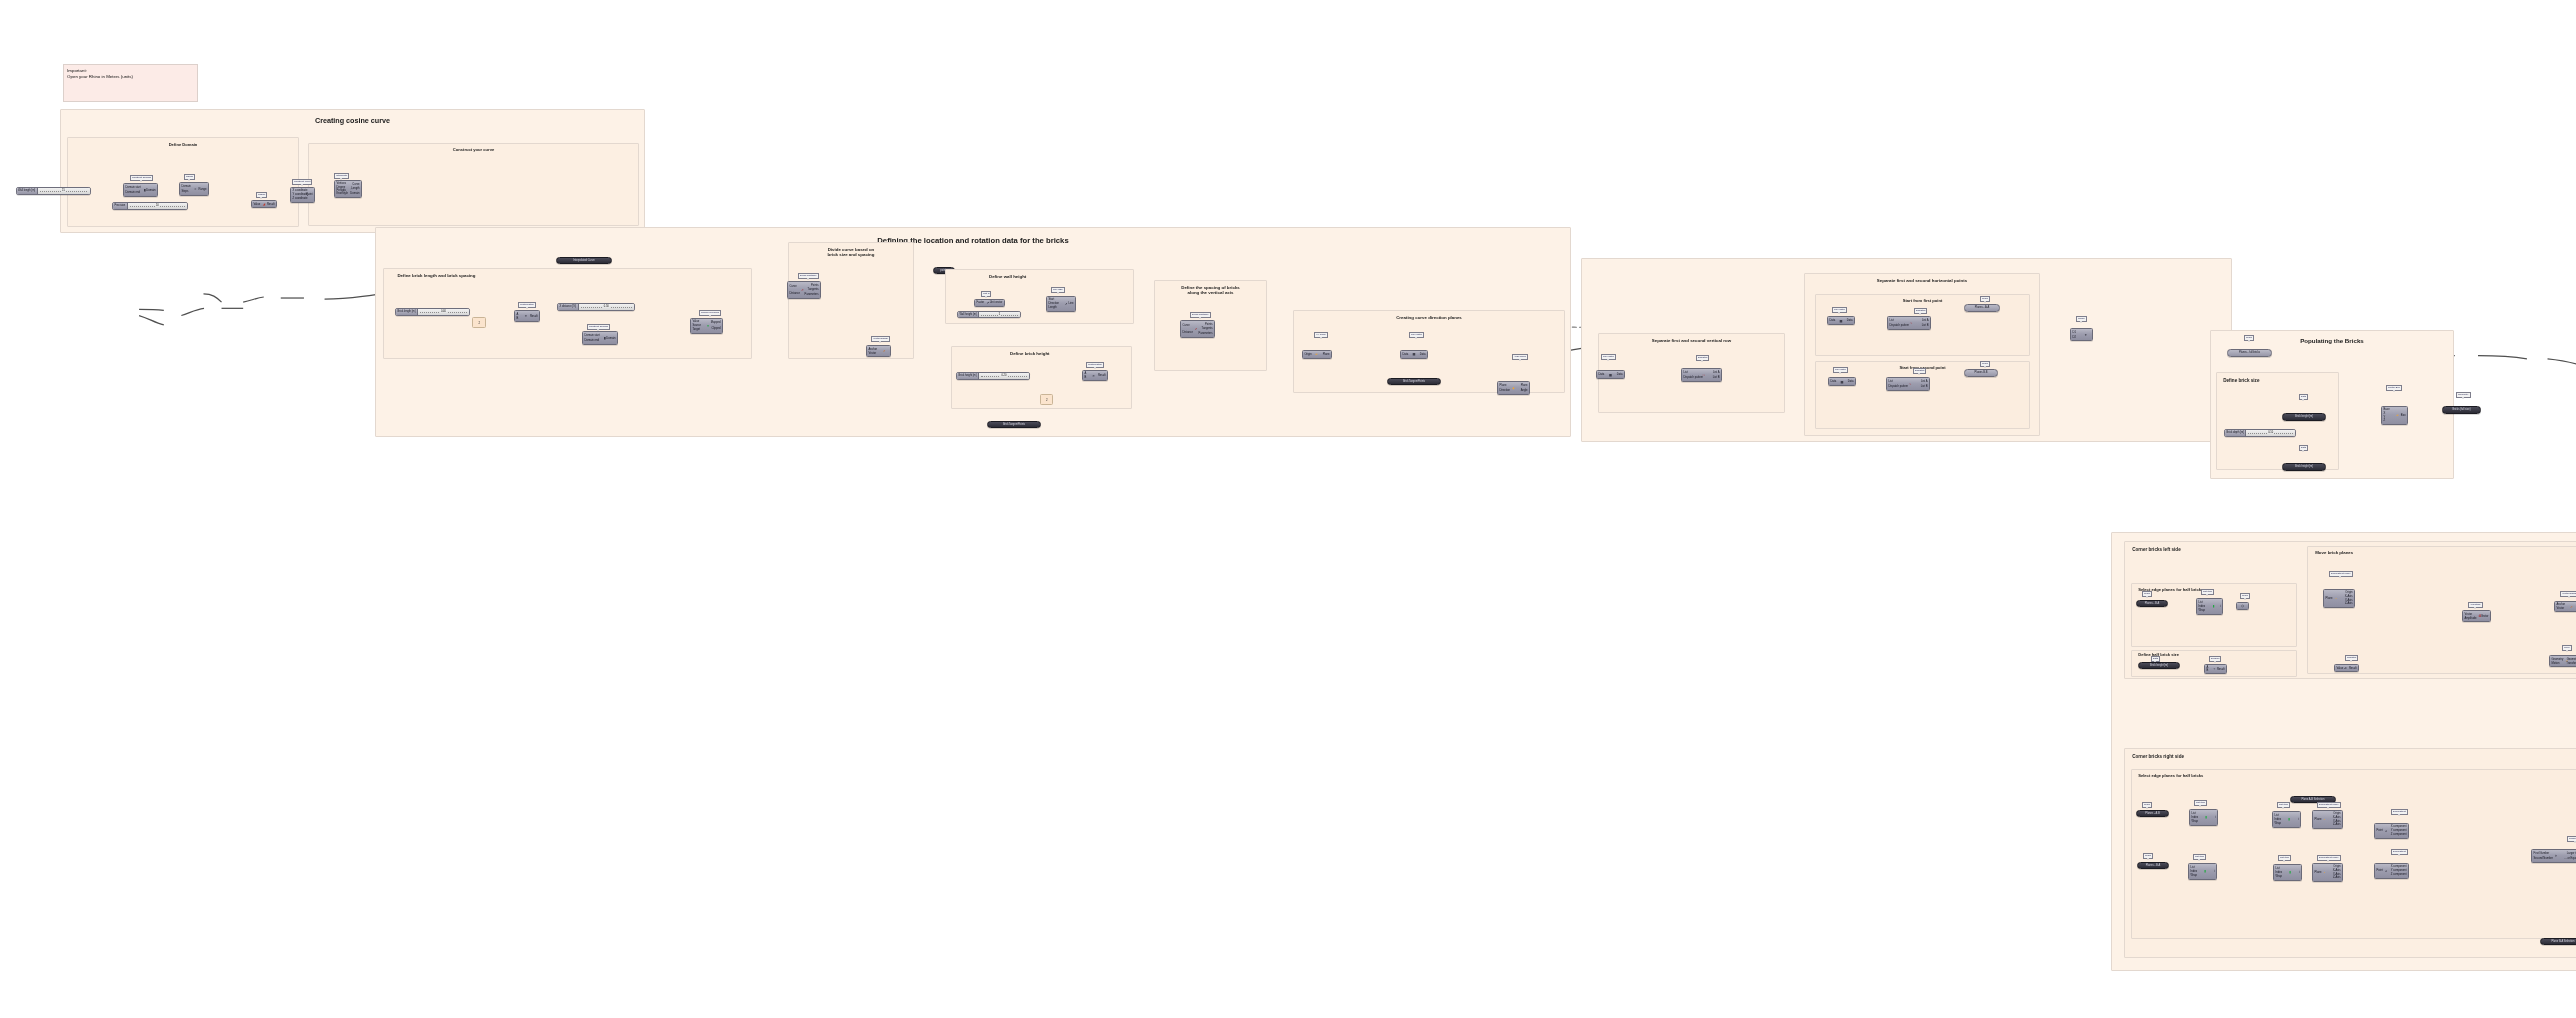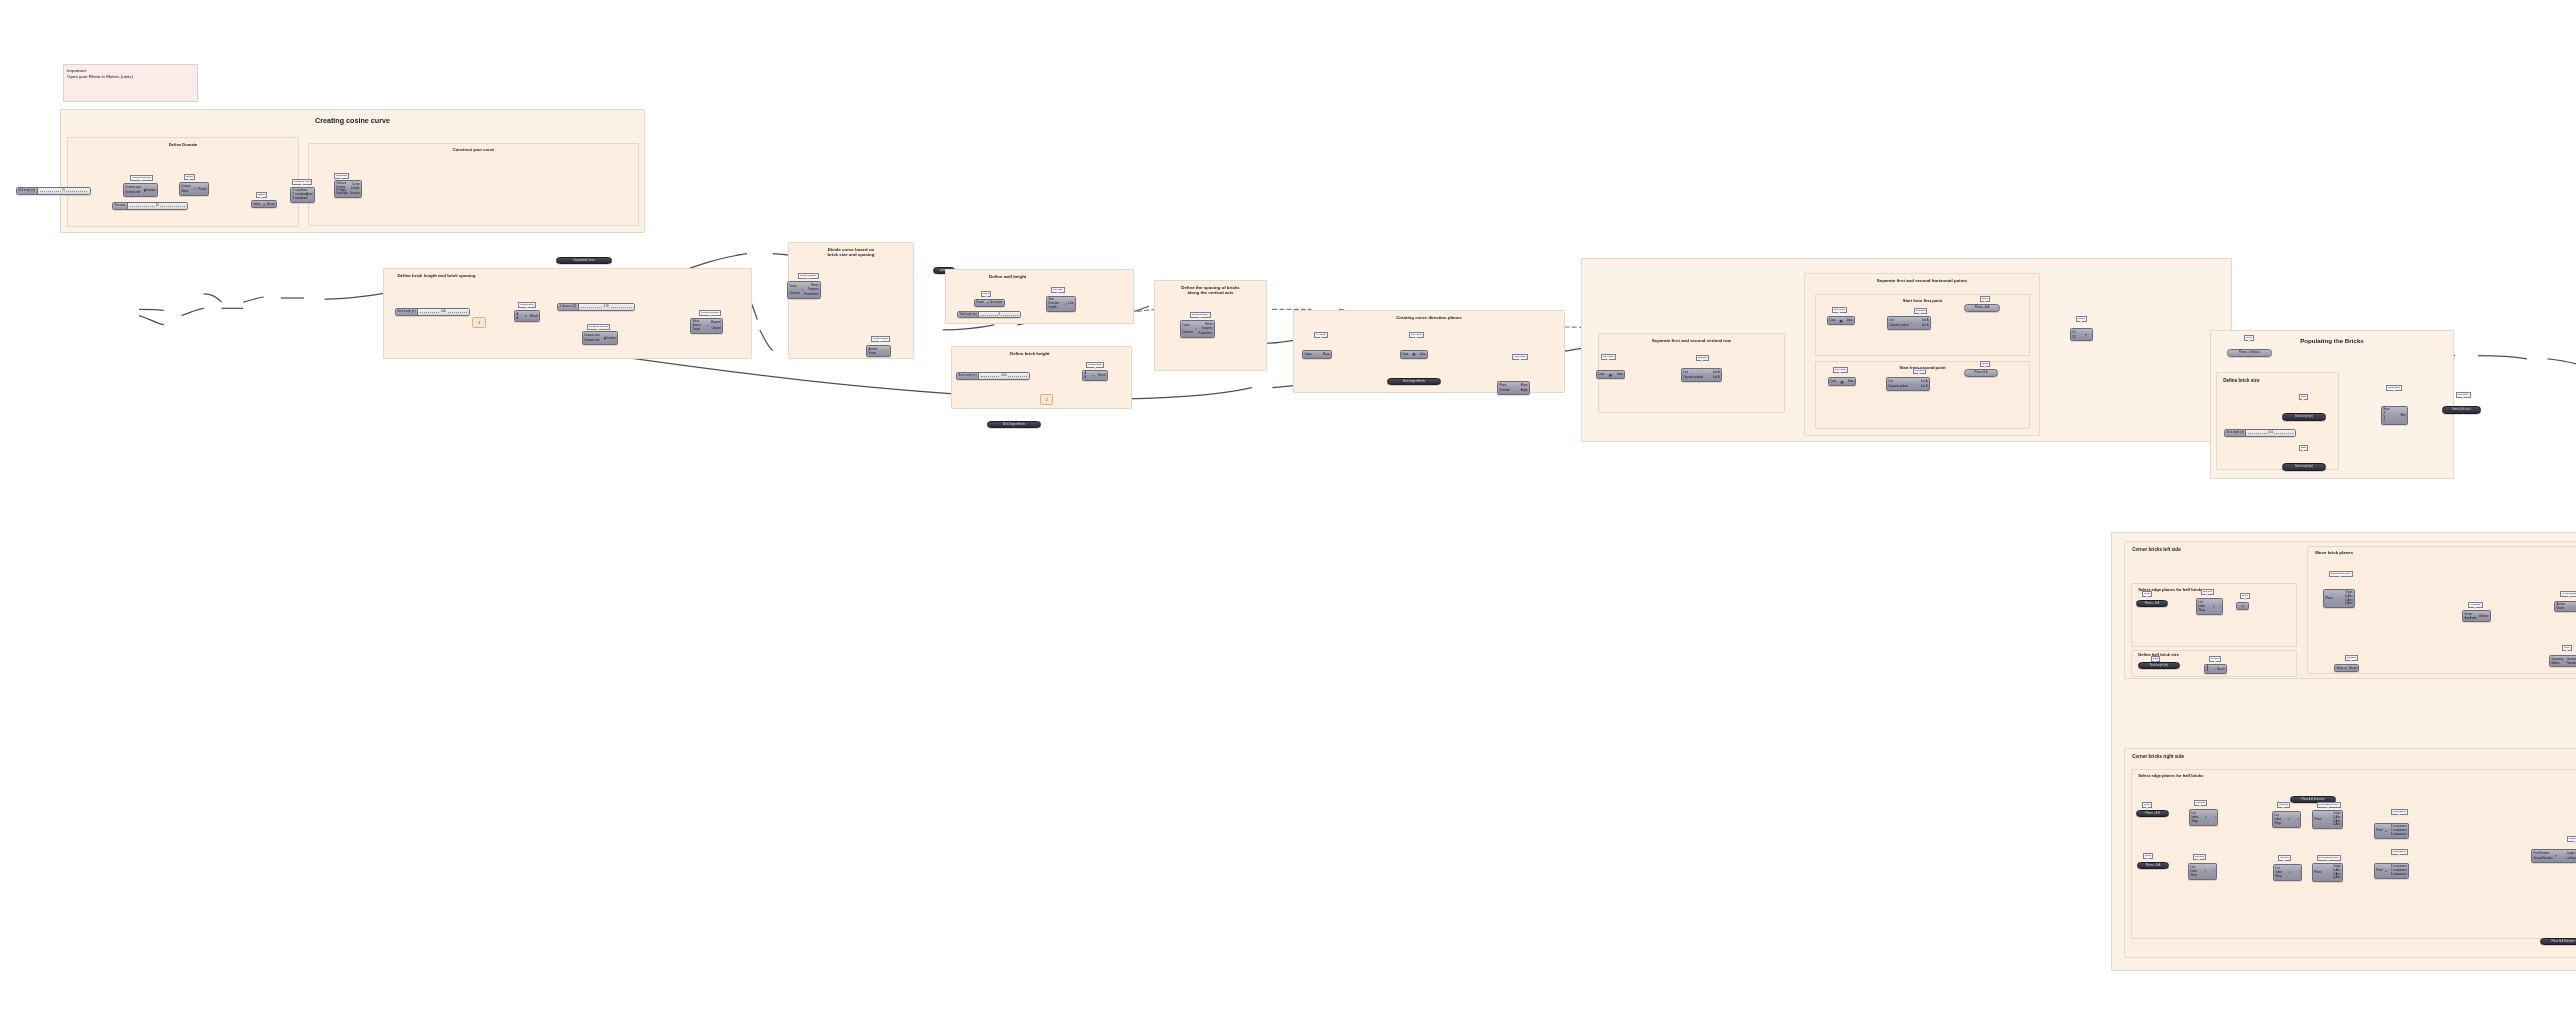--- a/index.html
+++ b/index.html
@@ -276,20 +276,23 @@
       <span>KnotStyle</span>
     </div>
     <div class="ico" style="left:63%;">◌</div>
     <div class="out">
       <span>Curve</span>
       <span>Length</span>
       <span>Domain</span>
     </div>
   </div>
 
+  <div class="grp l1" style="left:375px;top:227px;width:1196px;height:210px;">
+    <div class="grp-title" style="top:9.3px;font-size:7.7px;">Defining the location and rotation data for the bricks</div>
+  </div>
 
   <div class="grp l2" style="left:383px;top:268px;width:369px;height:91px;">
     <div class="grp-title" style="top:4.6px;text-align:left;padding-left:13.4px;font-size:4.4px;">Define brick length and brick spacing</div>
   </div>
 
   <div class="sl" style="left:395px;top:308px;width:75px;height:7.7px;">
     <div class="nm">Brick length [m]</div>
     <div class="tr">
         <span class="gr"></span>
         <span class="vl">0.40</span>

